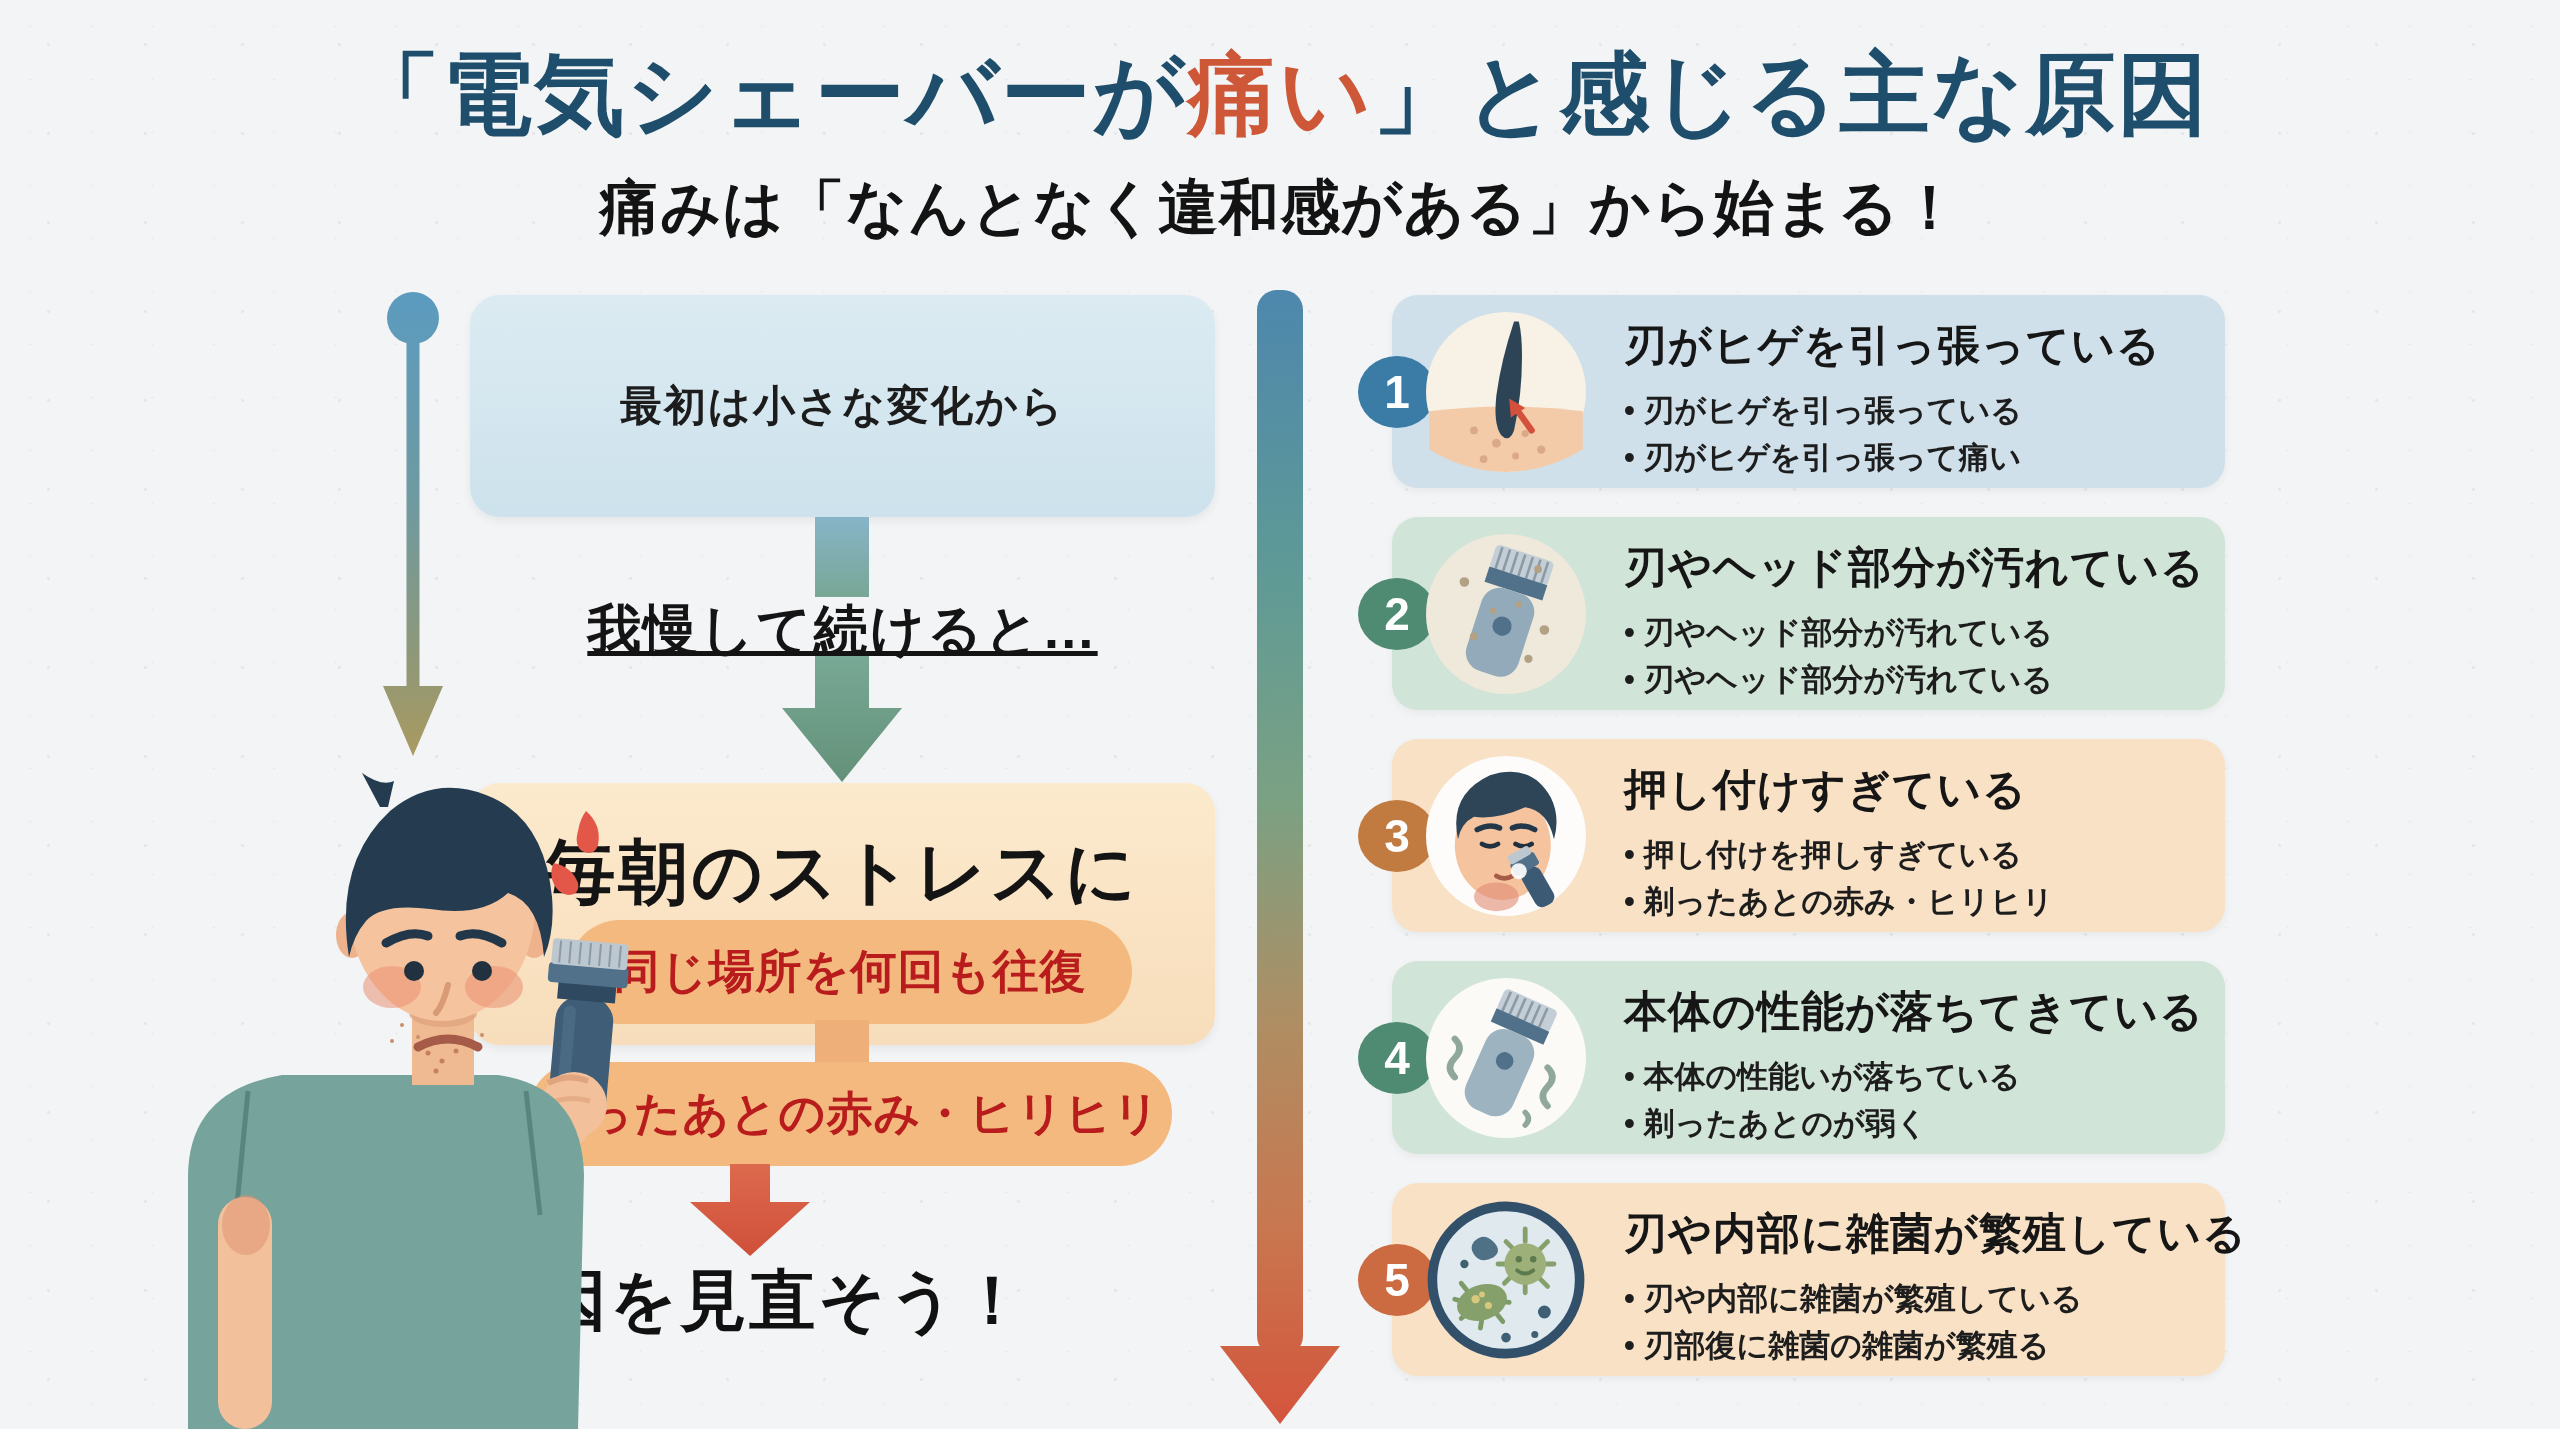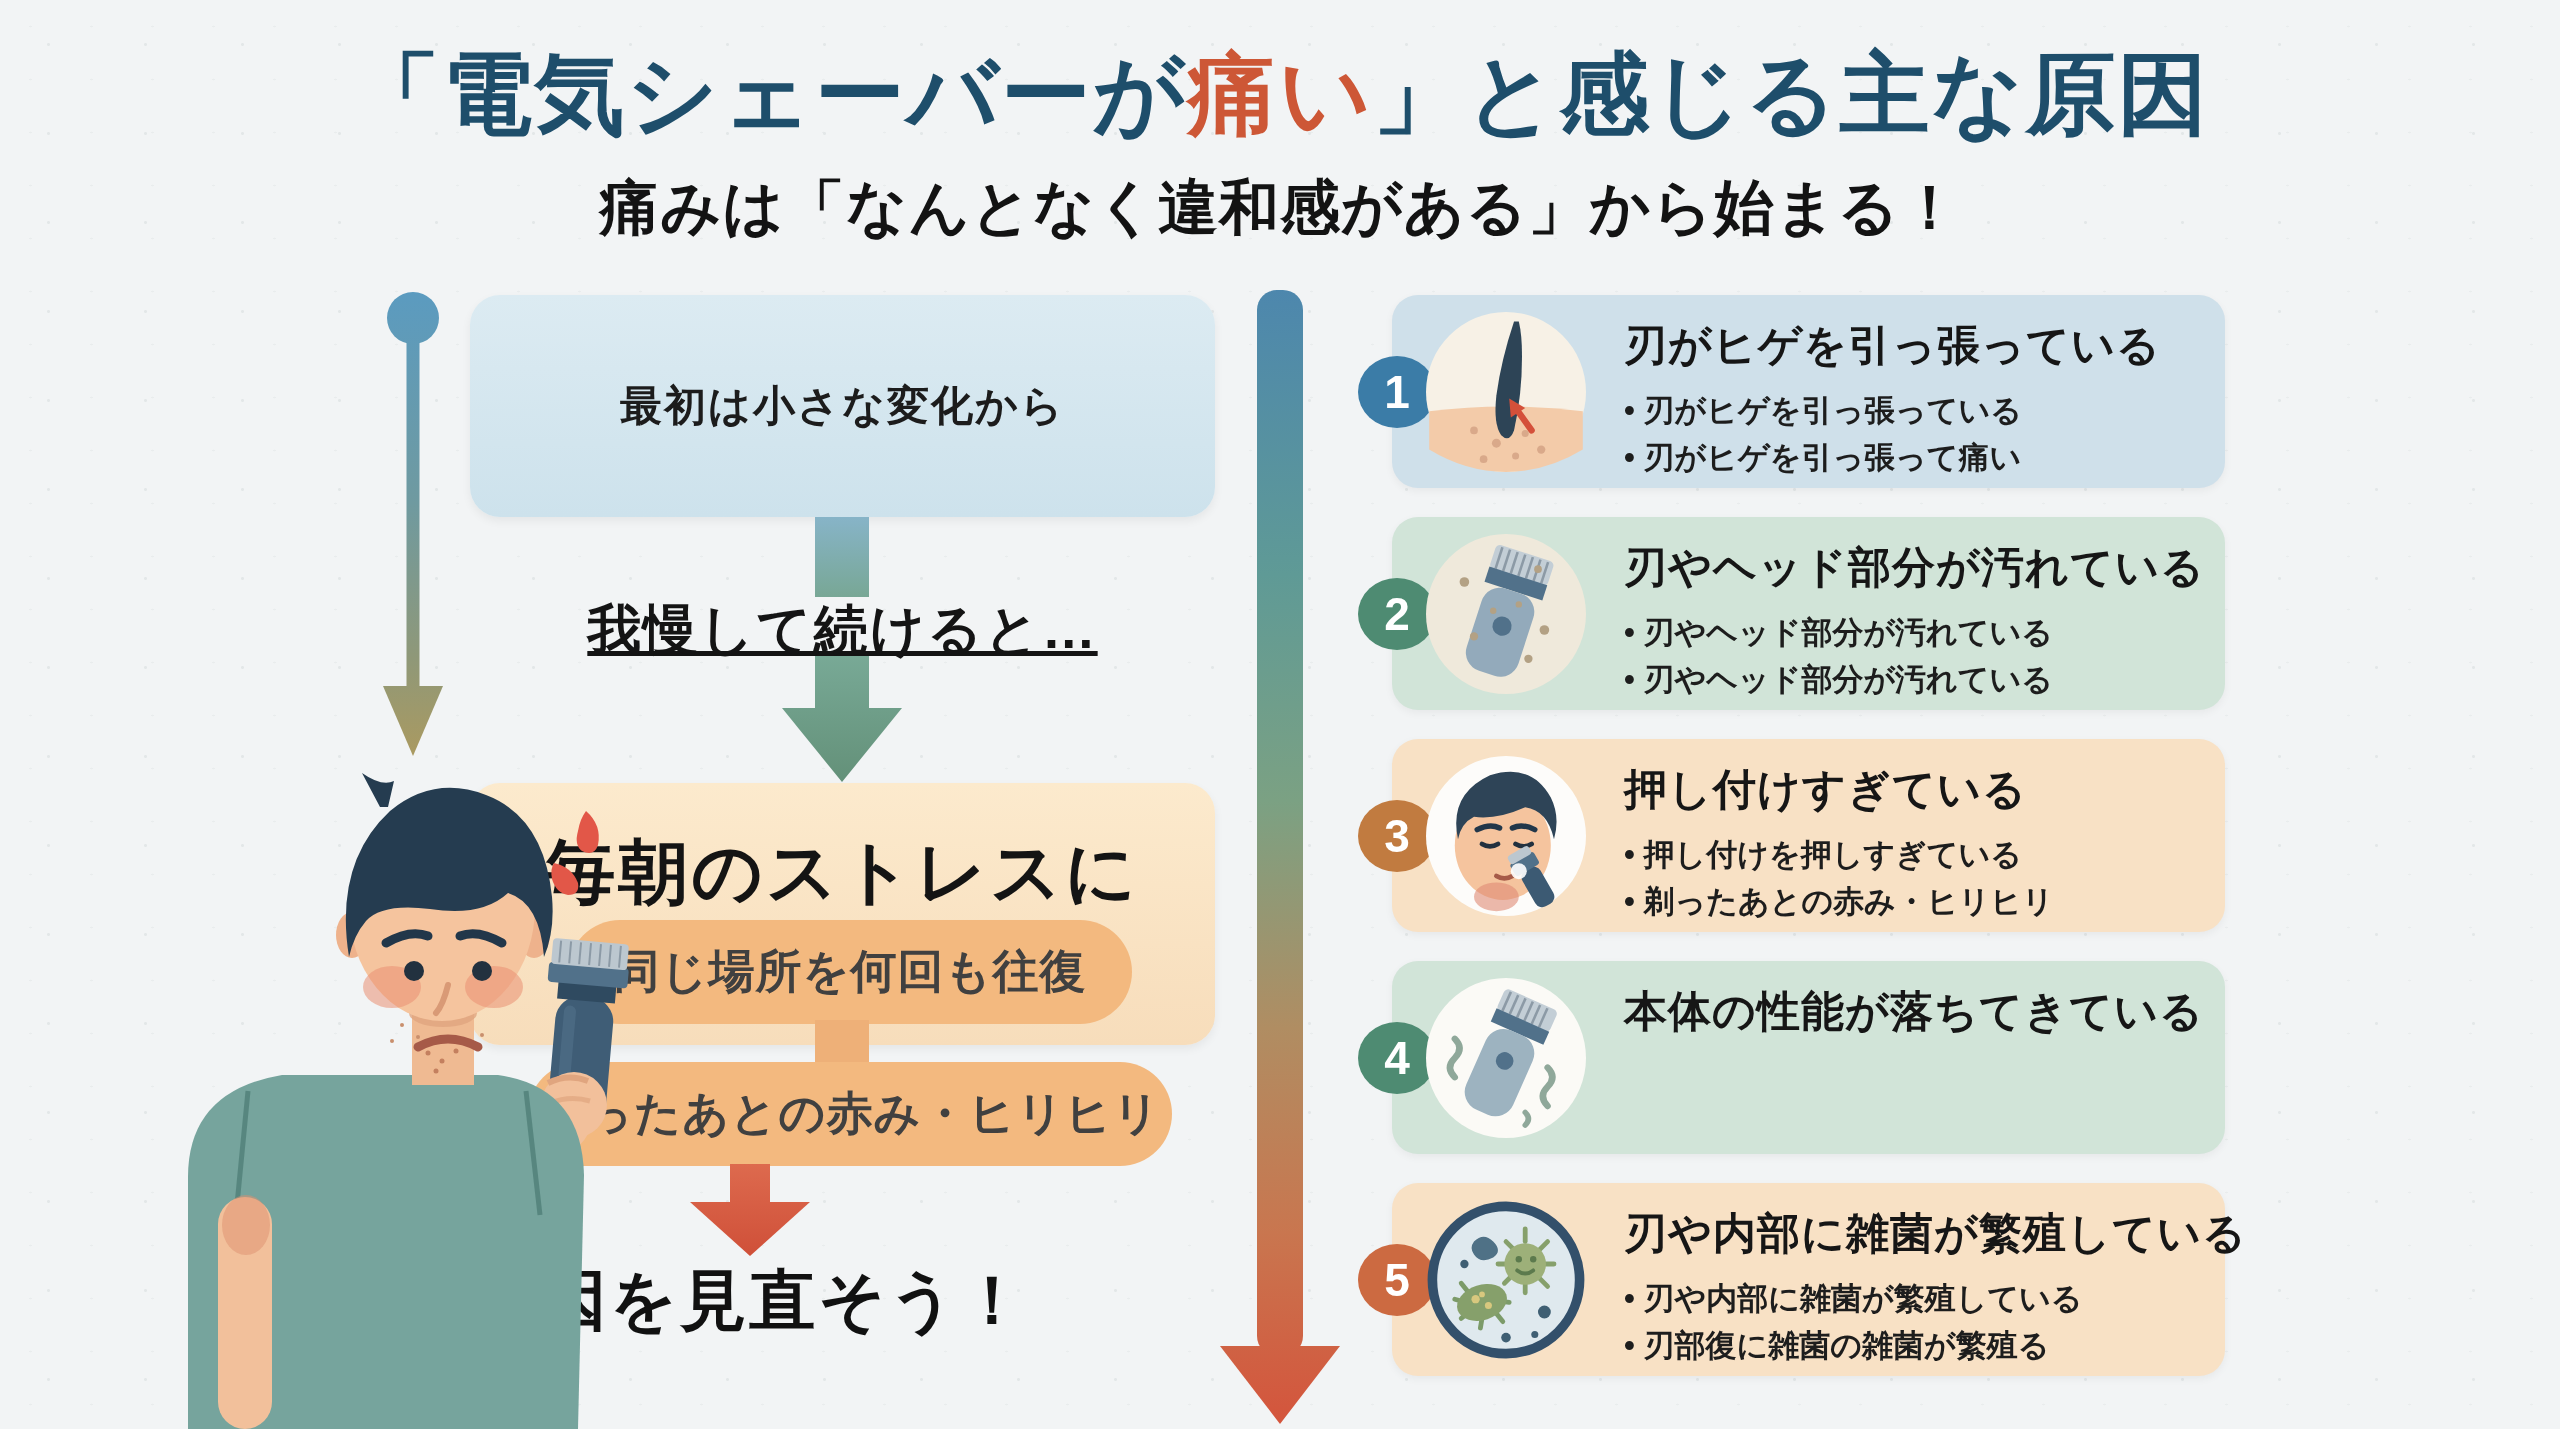--- a/index.html
+++ b/index.html
@@ -27,21 +27,21 @@
   .stem1{position:absolute;left:815px;top:517px;width:54px;height:80px;
     background:linear-gradient(180deg,#87b4c8,#78a795);}
   .transition-text{position:absolute;left:470px;top:594px;width:745px;text-align:center;
     font-size:54px;font-weight:900;color:#141414;letter-spacing:2px;text-decoration:underline;}
   .stage2-box{position:absolute;left:470px;top:783px;width:745px;height:262px;border-radius:30px;
     background:linear-gradient(180deg,#fceacd,#f7ddbb);box-shadow:0 4px 10px rgba(0,0,0,.06);}
   .stage2-heading{position:absolute;left:470px;top:806px;width:745px;text-align:center;
     font-size:70px;font-weight:900;color:#141414;letter-spacing:3px;margin-top:20px;}
   .pill{position:absolute;border-radius:52px;background:#f3b97f;
     display:flex;align-items:center;justify-content:center;
-    font-size:46px;font-weight:900;color:#404040;letter-spacing:1px;}
+    font-size:46px;font-weight:900;color:#b91c1c;letter-spacing:1px;}
   .pill1{left:568px;top:920px;width:564px;height:104px;}
   .pill2{left:528px;top:1062px;width:644px;height:104px;}
   .pill-stem{position:absolute;left:815px;top:1020px;width:54px;height:46px;background:#eeb078;}
   .conclusion{position:absolute;left:400px;top:1256px;width:700px;text-align:center;
     font-size:66px;font-weight:900;color:#111;letter-spacing:3px;}
   .svg-abs{position:absolute;}
   
   .cards{position:absolute;left:1392px;top:295px;width:833px;}
   .card{position:relative;width:833px;height:193px;border-radius:26px;margin-bottom:29px;
     box-shadow:0 3px 8px rgba(0,0,0,.05);}
@@ -315,20 +315,24 @@
             <rect x="34" y="33" width="32" height="54" rx="12" fill="#9db3c0"></rect>
             <circle cx="50" cy="52" r="5.5" fill="#51718a"></circle>
           </g>
           <path d="M 18 38 Q 24 44 18 50 Q 12 56 18 62" stroke="#8fa89a" stroke-width="4" fill="none" stroke-linecap="round"></path>
           <path d="M 76 56 Q 82 62 76 68 Q 70 74 76 80" stroke="#8fa89a" stroke-width="4" fill="none" stroke-linecap="round"></path>
           <path d="M 62 84 Q 66 88 62 92" stroke="#8fa89a" stroke-width="3.4" fill="none" stroke-linecap="round"></path>
         </svg>
       </div>
       <div class="card-text">
         <div class="card-title">本体の性能が落ちてきている</div>
+        <div class="card-bullets">
+          <div class="bullet">本体の性能いが落ちている</div>
+          <div class="bullet">剃ったあとのが弱く</div>
+        </div>
       </div>
     </div>
 
     <div class="card c-peach">
       <div class="badge b-orange">5</div>
       <div class="icon-wrap">
         <svg viewBox="0 0 100 100">
           <circle cx="50" cy="50" r="46" fill="#dfe9ee" stroke="#33506b" stroke-width="6"></circle>
           <g stroke="#86a06b" stroke-width="3" stroke-linecap="round">
             <line x1="62" y1="18" x2="62" y2="26"></line>

